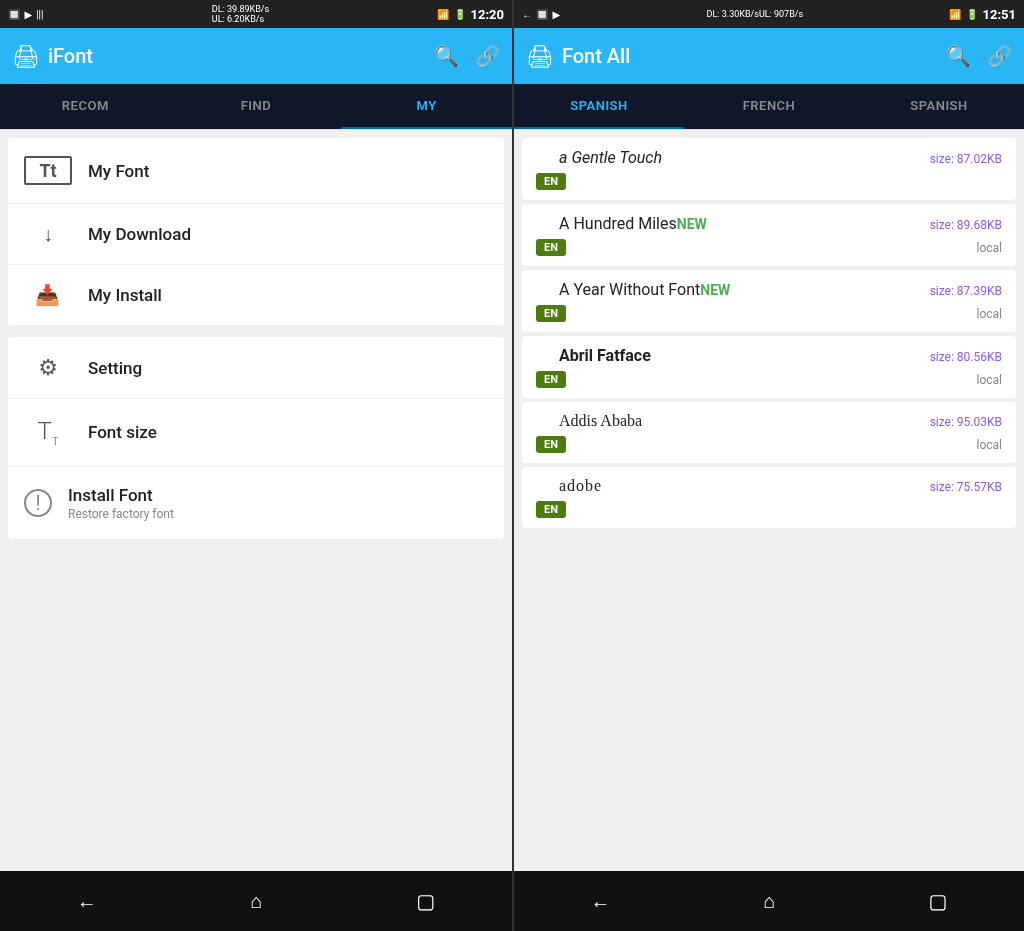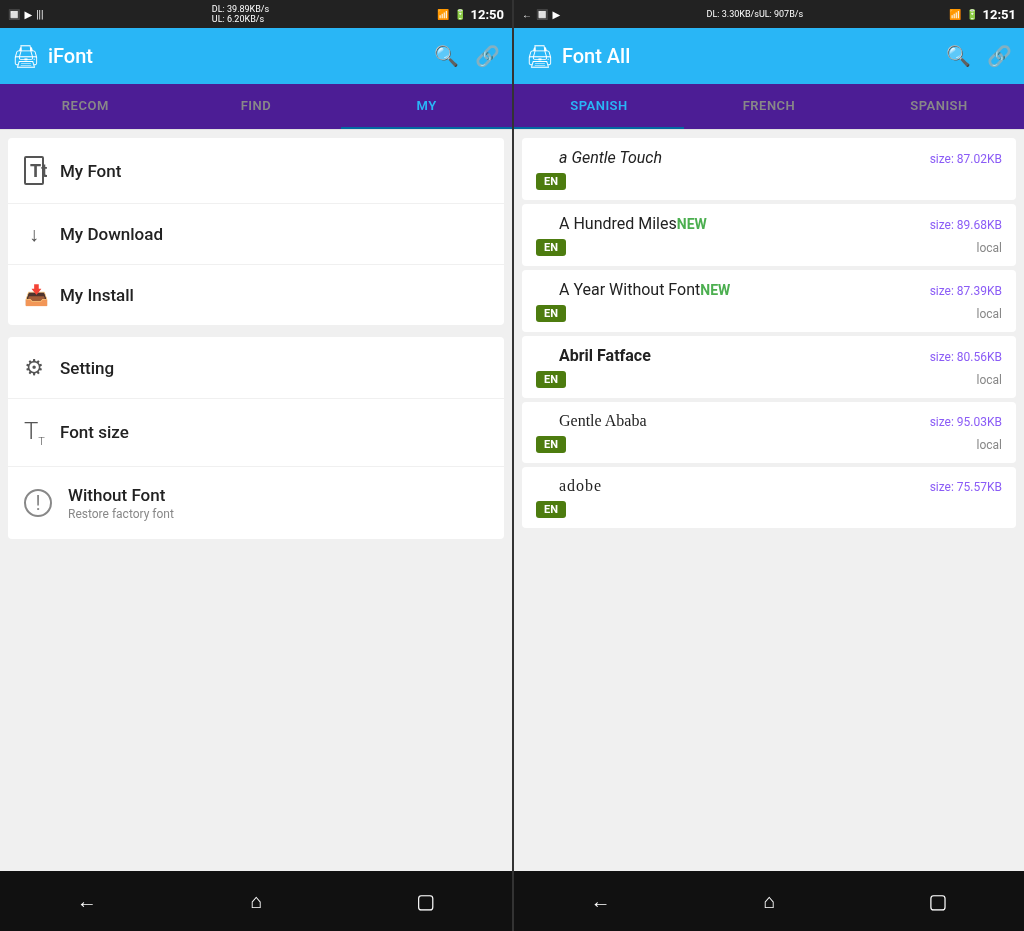--- a/index.html
+++ b/index.html
@@ -53,21 +53,21 @@
       display: flex;
       align-items: center;
       gap: 8px;
     }
     .app-bar-icon { font-size: 22px; }
     .app-bar-actions { display: flex; gap: 16px; align-items: center; }
     .app-bar-action { font-size: 20px; cursor: pointer; }
 
     
     .tabs {
-      background: #4c1d95;
+      background: #0f172a;
       display: flex;
       border-bottom: 1px solid #e0e0e0;
       flex-shrink: 0;
     }
     .tab {
       flex: 1;
       text-align: center;
       padding: 14px 0;
       font-size: 13px;
       font-weight: 600;
@@ -99,21 +99,21 @@
     }
     .menu-item {
       display: flex;
       align-items: center;
       padding: 18px 16px;
       gap: 16px;
       border-bottom: 1px solid #f0f0f0;
       cursor: pointer;
     }
     .menu-item:last-child { border-bottom: none; }
-    .menu-item-icon { font-size: 22px; color: #555; width: 20px; text-align: center; flex-shrink: 0; }
+    .menu-item-icon { font-size: 22px; color: #555; width: 48px; text-align: center; flex-shrink: 0; }
     .menu-item-text { flex: 1; }
     .menu-item-title { font-size: 17px; font-weight: 500; color: #222; }
     .menu-item-subtitle { font-size: 12px; color: #888; margin-top: 2px; }
 
     
     .nav-bar {
       background: #111;
       height: 60px;
       display: flex;
       align-items: center;
@@ -184,21 +184,21 @@
       <span>▶</span>
       <span>|||</span>
     </div>
     <div style="display:flex;flex-direction:column;align-items:flex-start;font-size:9px;">
       <span>DL: 39.89KB/s</span>
       <span>UL: 6.20KB/s</span>
     </div>
     <div style="display:flex;gap:4px;align-items:center;">
       <span>📶</span>
       <span>🔋</span>
-      <span class="status-bar-time">12:50</span>
+      <span class="status-bar-time">12:20</span>
     </div>
   </div>
 
   <div class="app-bar">
     <div class="app-bar-title">
       <span class="app-bar-icon">🖨</span>
       <span>iFont</span>
     </div>
     <div class="app-bar-actions">
       <span class="app-bar-action">🔍</span>
@@ -244,21 +244,21 @@
       </div>
       <div class="menu-item">
         <div class="menu-item-icon" style="font-size:24px;font-weight:300;color:#555;">T<sub style="font-size:11px;">T</sub></div>
         <div class="menu-item-text">
           <div class="menu-item-title">Font size</div>
         </div>
       </div>
       <div class="menu-item">
         <div class="menu-item-icon" style="font-size:20px;border:2px solid #888;border-radius:50%;width:28px;height:28px;display:flex;align-items:center;justify-content:center;color:#888;">!</div>
         <div class="menu-item-text">
-          <div class="menu-item-title">Without Font</div>
+          <div class="menu-item-title">Install Font</div>
           <div class="menu-item-subtitle">Restore factory font</div>
         </div>
       </div>
     </div>
 
   </div>
 
   <div class="nav-bar">
     <span class="nav-btn">←</span>
     <span class="nav-btn">⌂</span>
@@ -348,21 +348,21 @@
         <span class="font-size-text">size: 80.56KB</span>
       </div>
       <div class="font-item-bottom">
         <span class="lang-badge">EN</span>
         <span class="font-local">local</span>
       </div>
     </div>
 
     <div class="font-item">
       <div class="font-item-top">
-        <span class="font-name font-name-cursive">Gentle Ababa</span>
+        <span class="font-name font-name-cursive">Addis Ababa</span>
         <span class="font-size-text">size: 95.03KB</span>
       </div>
       <div class="font-item-bottom">
         <span class="lang-badge">EN</span>
         <span class="font-local">local</span>
       </div>
     </div>
 
     <div class="font-item">
       <div class="font-item-top">

